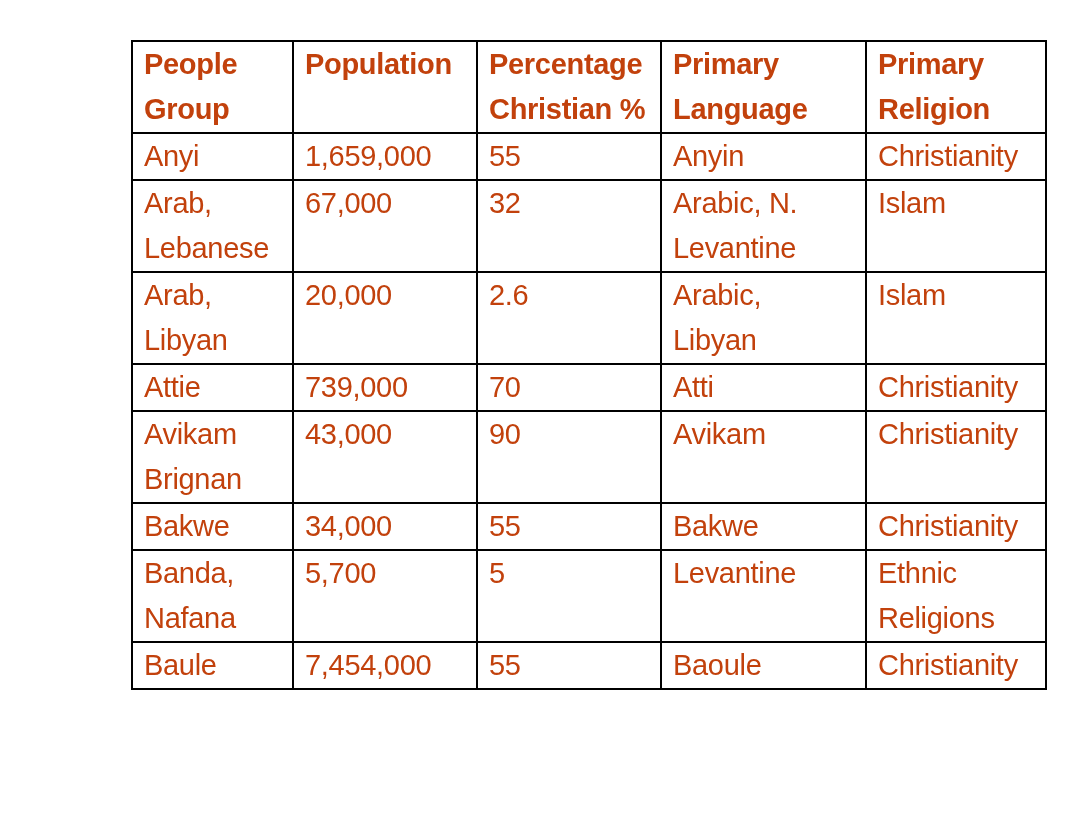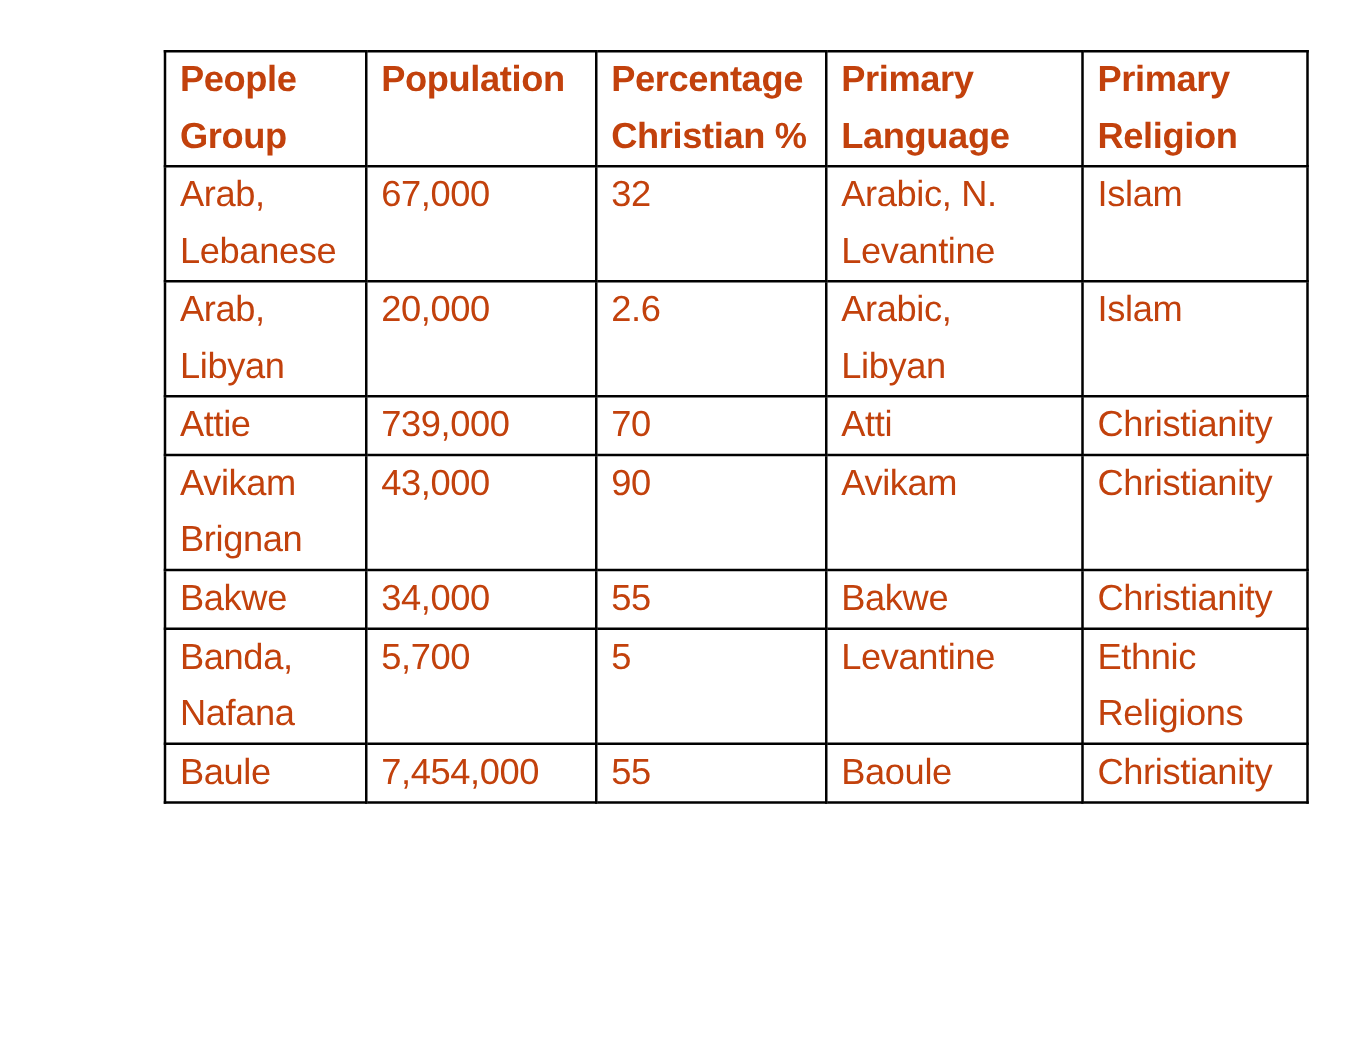--- a/index.html
+++ b/index.html
@@ -69,20 +69,27 @@
           <th>Percentage
 Christian %</th>
           <th>Primary
 Language</th>
           <th>Primary
 Religion</th>
         </tr>
     </thead>
     <tbody>
         <tr>
+          <td>Anyi</td>
+          <td>1,659,000</td>
+          <td>55</td>
+          <td>Anyin</td>
+          <td>Christianity</td>
+        </tr>
+        <tr>
           <td>Arab,
 Lebanese</td>
           <td>67,000</td>
           <td>32</td>
           <td>Arabic, N.
 Levantine</td>
           <td>Islam</td>
         </tr>
         <tr>
           <td>Arab,

